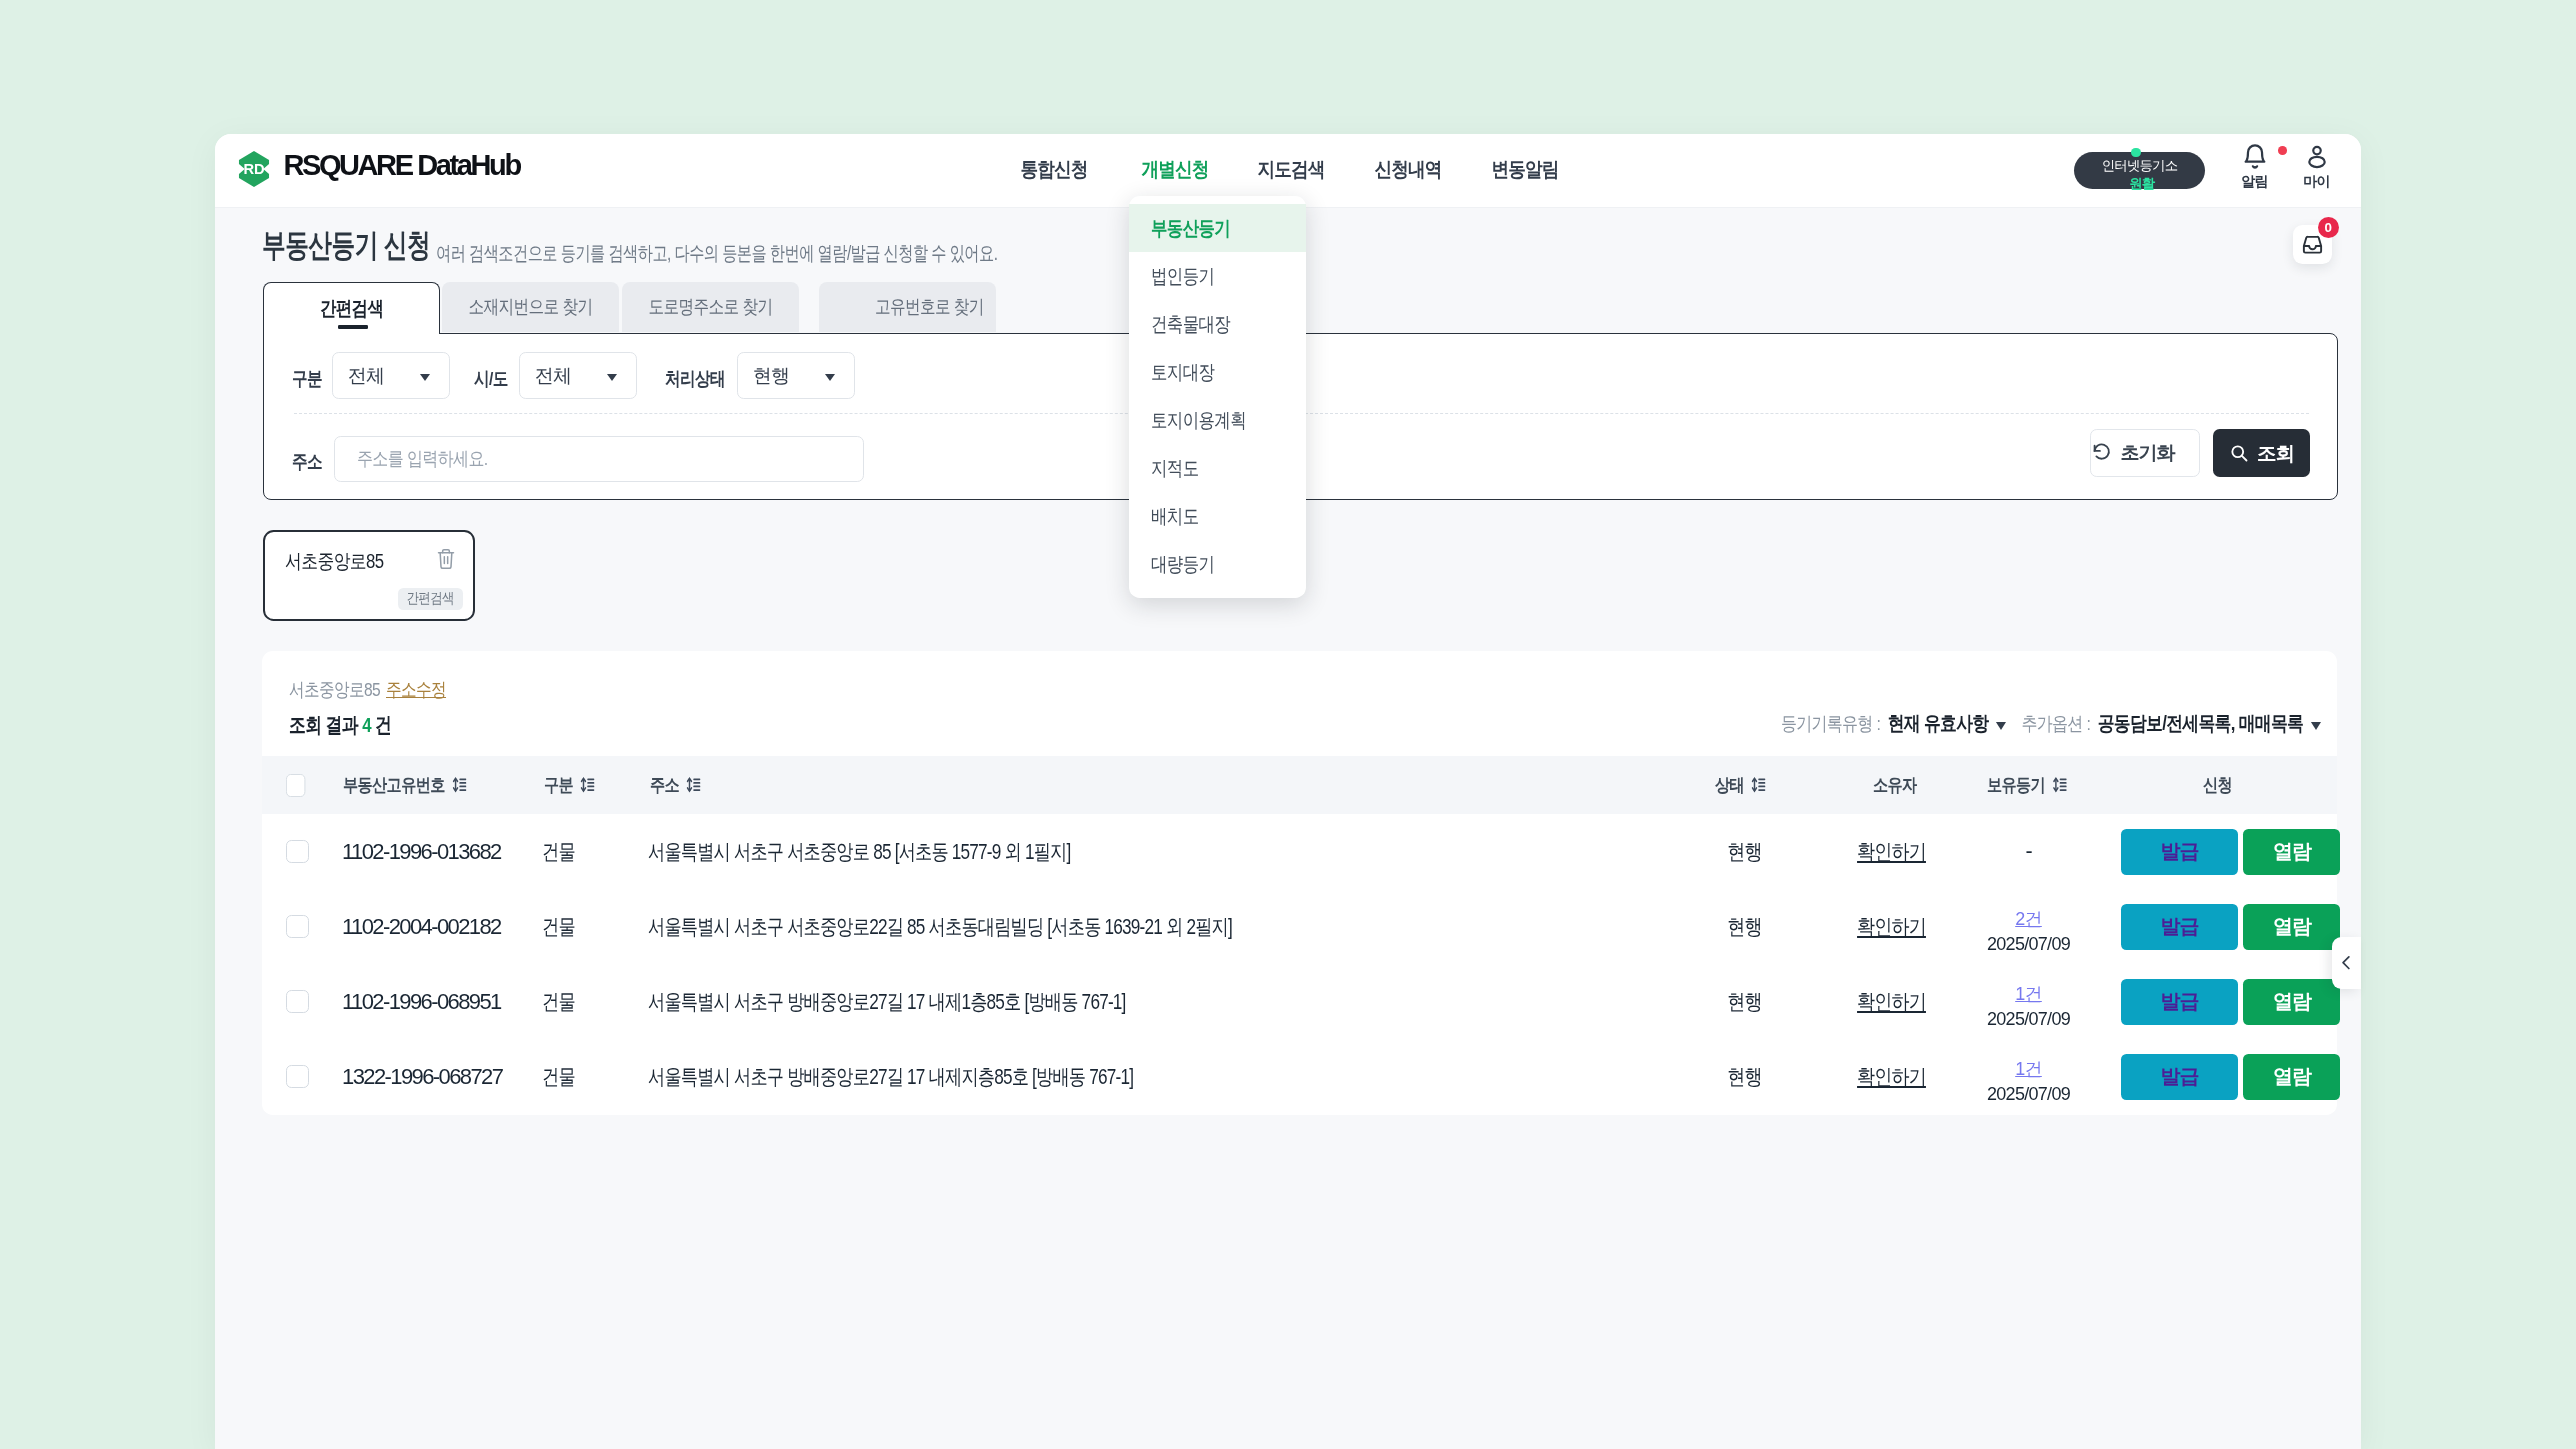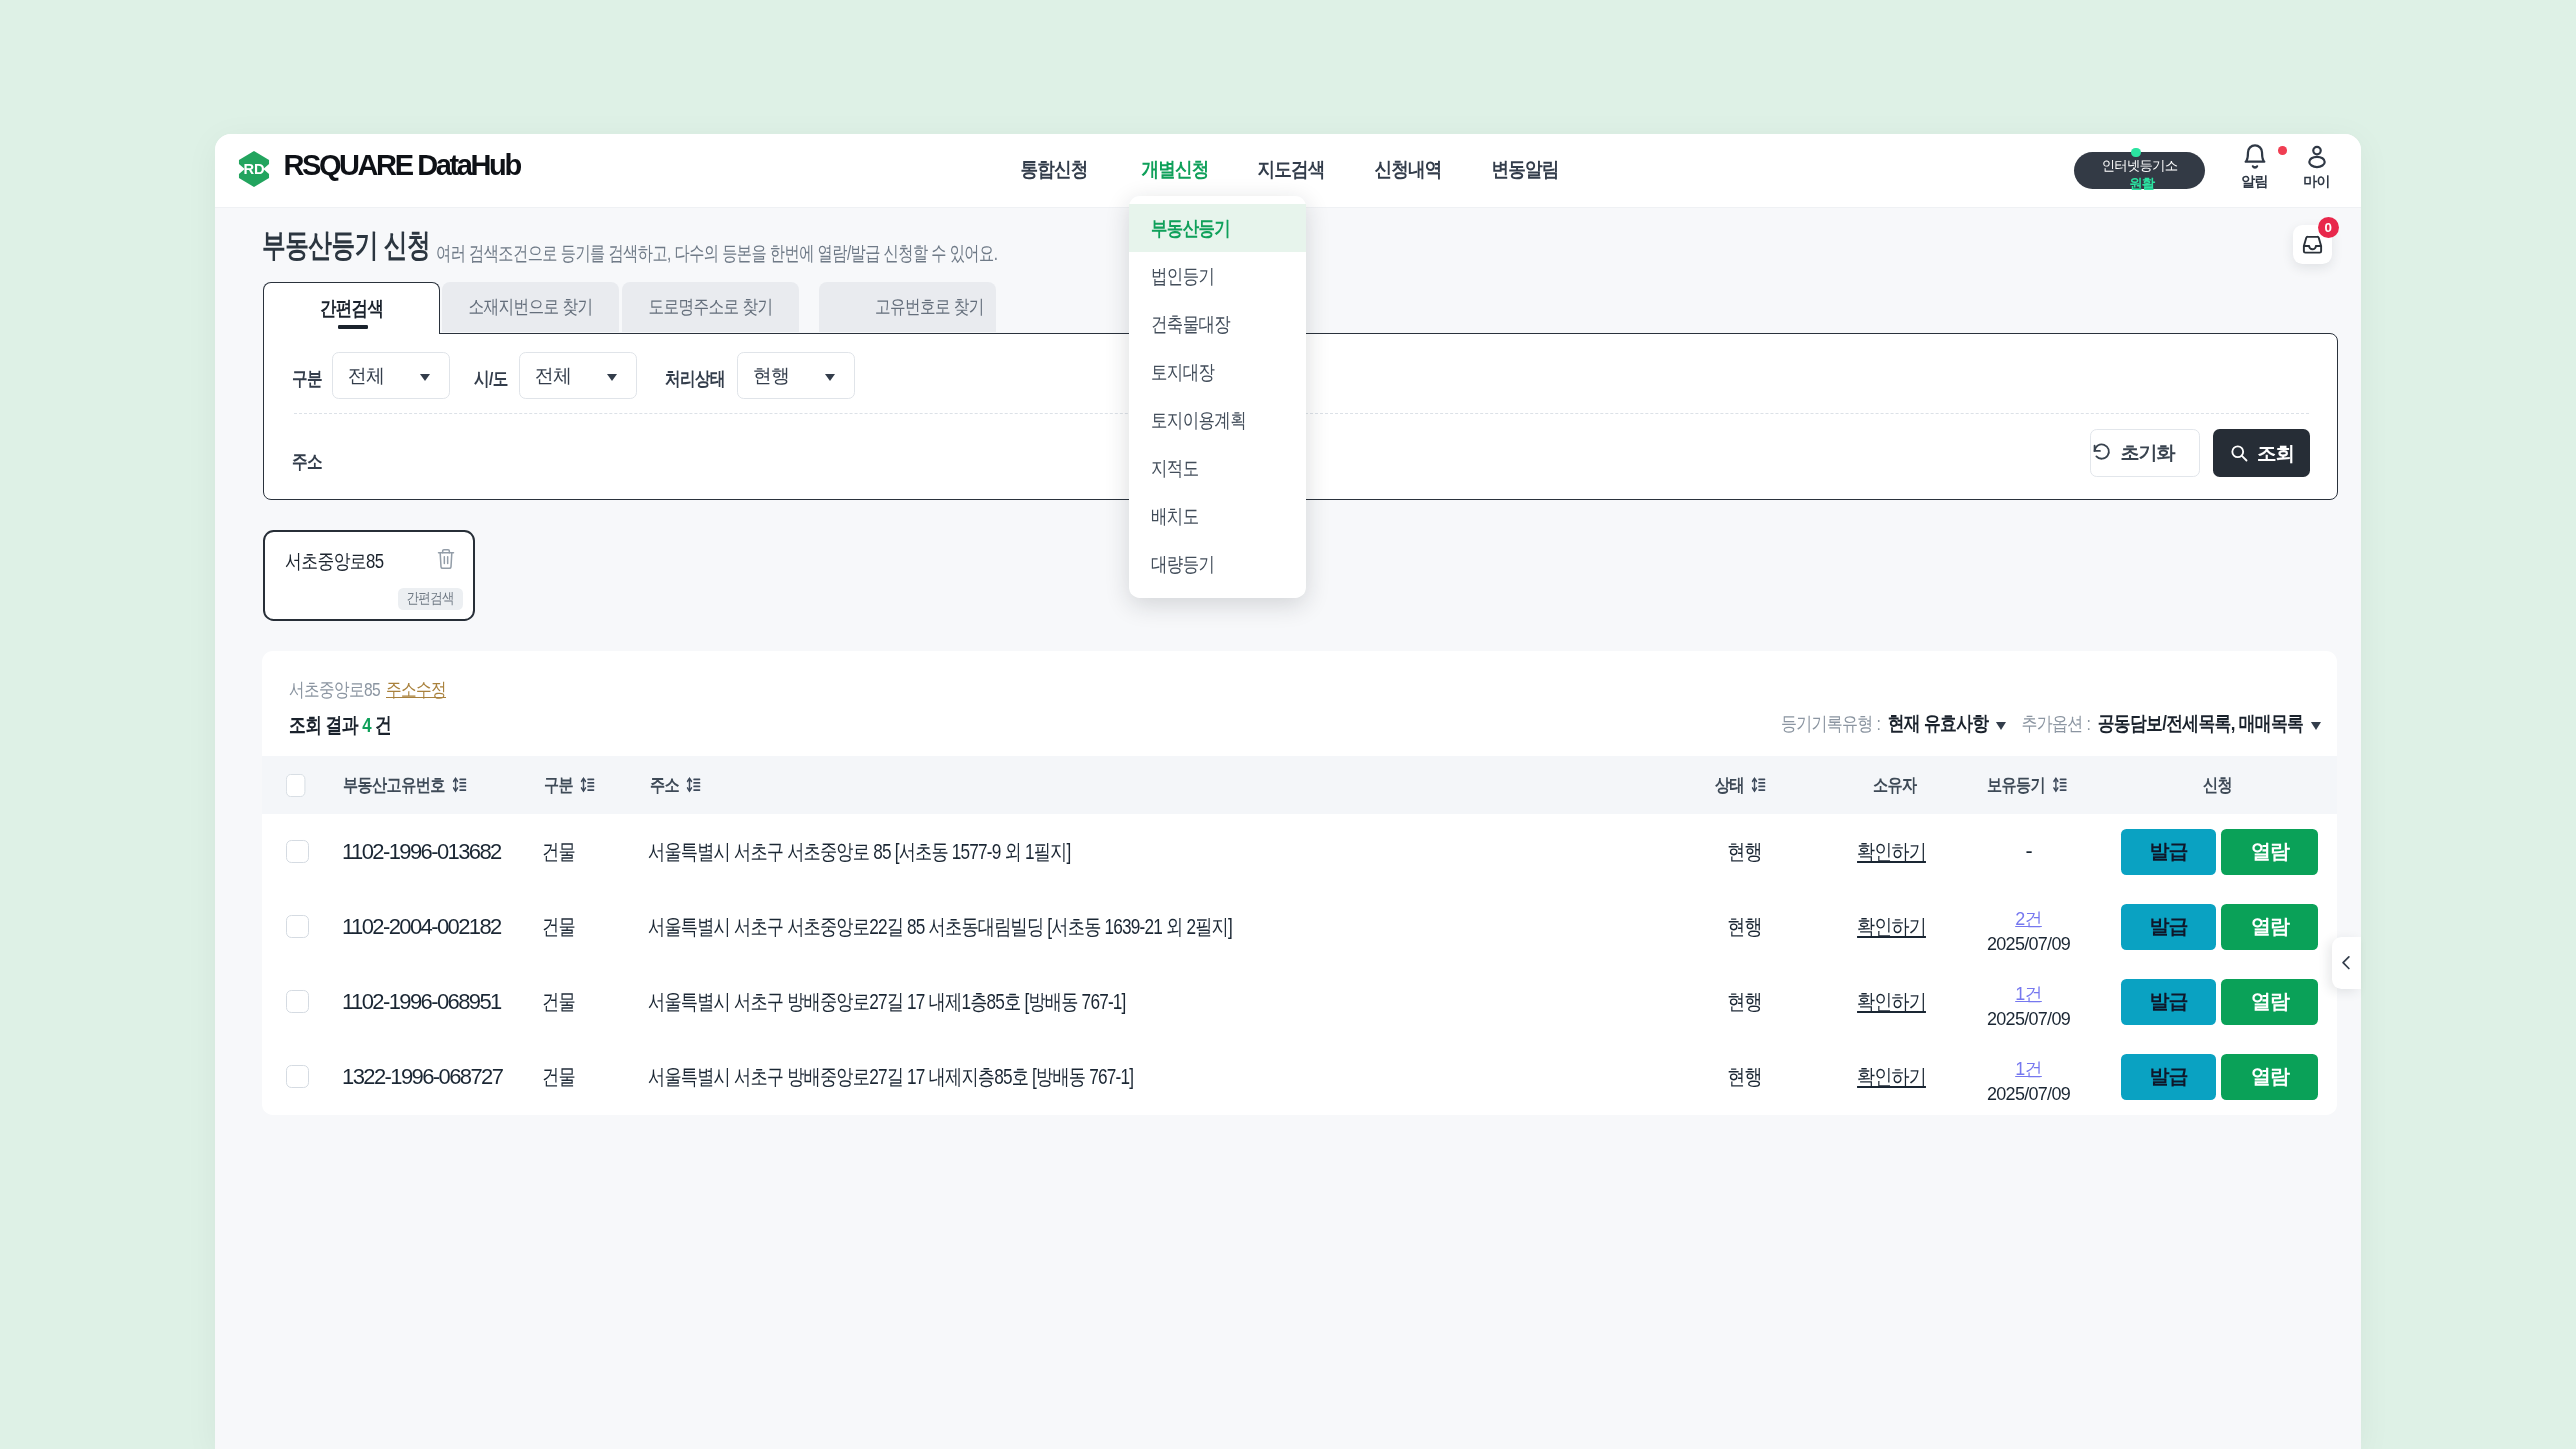--- a/index.html
+++ b/index.html
@@ -56,21 +56,21 @@
   .caret { display:inline-block; width:0; height:0; border-left:6px solid transparent; border-right:6px solid transparent; border-top:8px solid #333D4B; margin:4px 0 0 9.4px; }
   .thead { position:absolute; left:0; top:105px; width:100%; height:58px; background:#F4F6F9; }
   .th { position:absolute; top:0; height:58px; display:flex; align-items:center; font-size:18px; font-weight:600; color:#3E4A57; letter-spacing:-0.7px; transform:scaleX(0.84); transform-origin:0 50%; white-space:nowrap; }
   .cb { width:23px; height:23px; background:#fff; border:1.3px solid #D5DBE2; border-radius:5.4px; }
   .trow { position:absolute; left:0; width:100%; height:75px; }
   .td { position:absolute; top:0; height:75px; display:flex; align-items:center; font-size:21.5px; color:#1A2633; letter-spacing:-1px; white-space:nowrap; }
   .idn { font-size:22px; letter-spacing:-1.6px; }
   .kr { transform:scaleX(0.8); transform-origin:0 50%; }
   .krc { transform:scaleX(0.84); }
   .tdc { justify-content:center; }
-  .btn-issue { width:95px; height:46px; border-radius:5.4px; background:#0AA2C2; color:#0f172a; font-size:20px; font-weight:700; display:flex; align-items:center; justify-content:center; }
+  .btn-issue { width:117px; height:46px; border-radius:5.4px; background:#0AA2C2; color:#4c1d95; font-size:20px; font-weight:700; display:flex; align-items:center; justify-content:center; }
   .btn-view { width:97px; height:46px; border-radius:5.4px; background:#0AA158; color:#fff; font-size:20px; font-weight:700; display:flex; align-items:center; justify-content:center; margin-left:5.4px; }
   .own { text-decoration:underline; }
   .cnt { color:#7678EF; text-decoration:underline; font-size:18px; letter-spacing:-0.7px; }
   .dt { font-size:18px; color:#1A2633; letter-spacing:-0.7px; }
   
   .menu { position:absolute; left:914px; top:62px; width:177px; height:402px; background:#fff; border-radius:10.7px; box-shadow:0 6.7px 24px rgba(22,30,40,0.16); z-index:10; padding-top:8px; }
   .mi { height:48px; display:flex; align-items:center; padding-left:21.5px; font-size:20px; color:#424D5A; letter-spacing:-0.7px; }
   .mi span { transform:scaleX(0.82); transform-origin:0 50%; white-space:nowrap; }
   .mi.on { background:#E7F4EC; color:#0FA05A; font-weight:700; }
   
@@ -151,20 +151,23 @@
 
   <div class="fpanel">
     <div class="flabel" style="left:27.5px; top:32px;">구분</div>
     <div class="fsel" style="left:68px; top:18px;">전체<span class="car"></span></div>
     <div class="flabel" style="left:210px; top:32px;">시/도</div>
     <div class="fsel" style="left:255px; top:18px;">전체<span class="car"></span></div>
     <div class="flabel" style="left:401px; top:32px;">처리상태</div>
     <div class="fsel" style="left:473px; top:18px;">현행<span class="car"></span></div>
     <div class="fdash"></div>
     <div class="flabel" style="left:27.5px; top:115px;">주소</div>
+    <div class="finput">
+        <span>주소를 입력하세요.</span>
+      </div>
     <div class="btnreset">
       <svg width="21.5" height="21.5" viewBox="0 0 24 24" fill="none" stroke="#39434F" stroke-width="2" stroke-linecap="round" style="margin-right:8px;">
           <path d="M4 10a8 8 0 1 1 2 6"></path>
           <polyline points="4 4 4 10 10 10"></polyline>
         </svg>
       초기화
     </div>
     <div class="btnsearch" style="letter-spacing:-1px;">
       <svg width="20" height="20" viewBox="0 0 24 24" fill="none" stroke="#fff" stroke-width="2.2" stroke-linecap="round" style="margin-right:8px;">
           <circle cx="10.5" cy="10.5" r="6.5"></circle>

